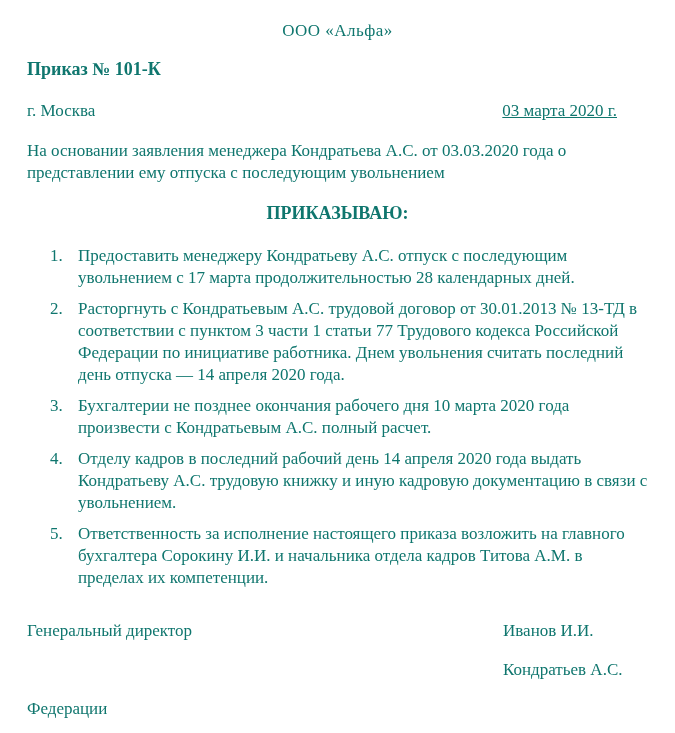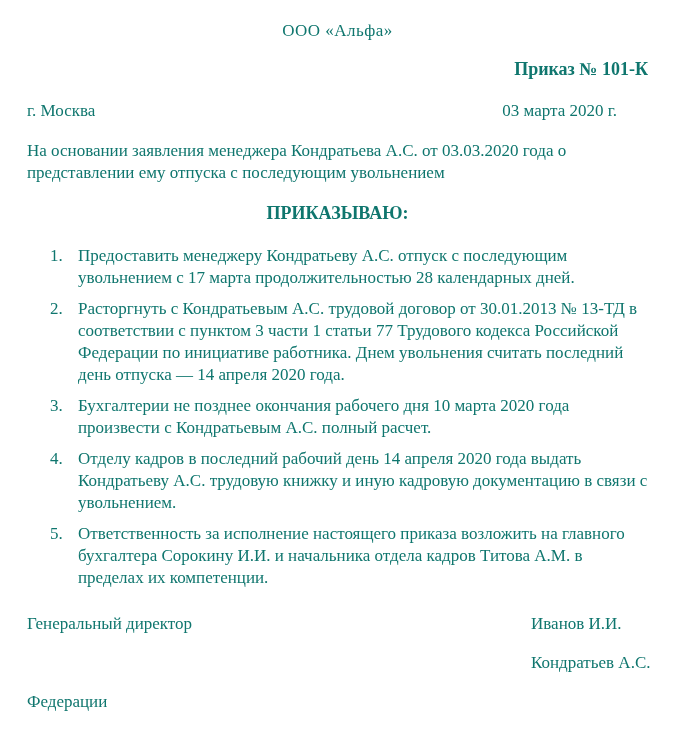--- a/index.html
+++ b/index.html
@@ -18,34 +18,35 @@
     font-size: 17px;
     line-height: 22px;
     padding: 20px 27px 0 27px;
     overflow: hidden;
   }
   .company {
     text-align: center;
     letter-spacing: 0.5px;
   }
   .doc-title {
-    text-align: right;
+    text-align: left;
     font-weight: bold;
     font-size: 18px;
     line-height: 23px;
     margin-top: 16px;
   }
   .city-row {
     display: flex;
     justify-content: space-between;
     margin-top: 19px;
     gap: 43px;
   }
   .city-row .date {
     margin-right: 31px;
+    text-decoration: underline;
   }
   .preamble {
     margin: 18px 0 0 0;
     max-width: 612px;
   }
   .resolution-heading {
     text-align: center;
     font-weight: bold;
     font-size: 18px;
     line-height: 23px;
@@ -61,30 +62,30 @@
   }
   .order-item .num {
     flex: 0 0 28px;
   }
   .order-item .text {
     flex: 1;
     max-width: 572px;
     font-family: Liberation Serif, serif;
   }
   .signatures {
-    margin-top: 24px;
+    margin-top: 31px;
   }
   .sig-row {
     position: relative;
     margin-bottom: 17px;
     min-height: 22px;
   }
   .sig-name {
     position: absolute;
-    left: 504px;
+    left: 476px;
     top: 0;
     white-space: nowrap;
   }
 </style>
 </head>
 <body>
 
 <div class="page">
 
   <div class="company">ООО «Альфа»</div>

